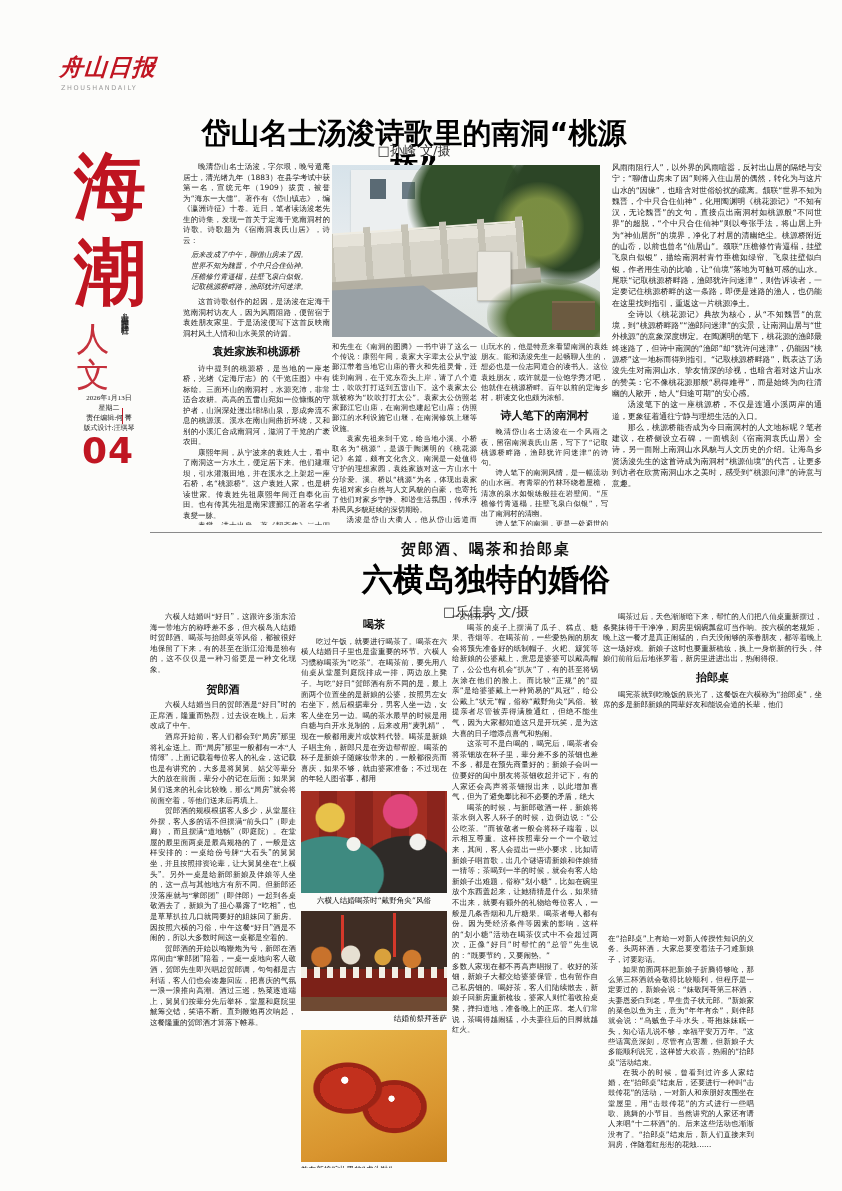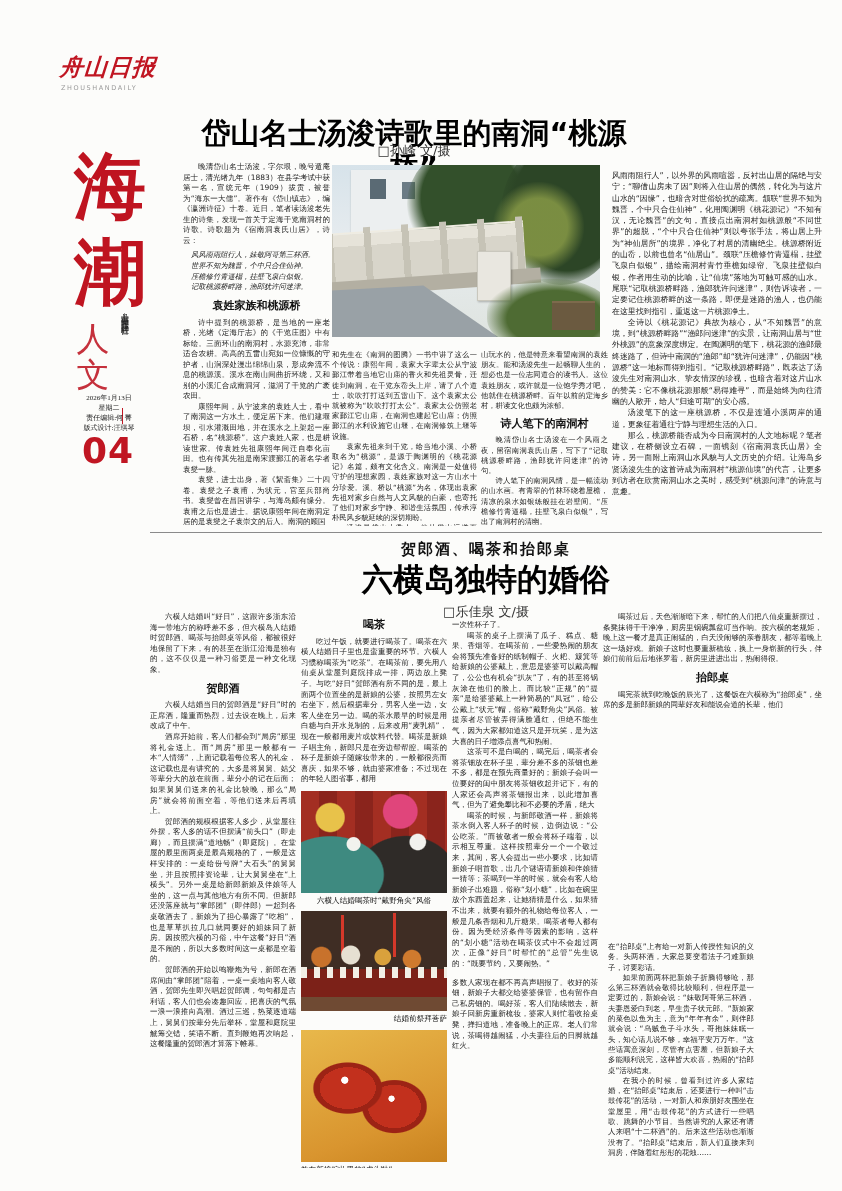--- a/index.html
+++ b/index.html
@@ -19,21 +19,21 @@
   .subc1{top:320px;} .subc2{top:356px;}
   .tagline{left:118px;top:306px;height:100px;writing-mode:vertical-rl;text-orientation:upright;
         font-size:8px;letter-spacing:1.5px;color:#222;}
   .tagline-rule{left:122px;top:408px;width:1px;height:16px;background:#c01622;}
   .dateblock{left:56px;top:393px;width:106px;text-align:center;font-size:7px;line-height:10px;color:#222;font-family:Liberation Serif, serif;}
   .pageno{left:82px;top:430px;font-size:36px;font-weight:800;color:#c01622;letter-spacing:1px;}
 
   
   .col{position:absolute;overflow:hidden;text-align:justify;}
   .col p.para{margin:0;text-indent:2em;}
-  .col p.para.noindent{text-indent:0;margin-top:8px;}
+  .col p.para.noindent{text-indent:0;}
   .subhead{margin:8px 0 6px;text-align:center;font-size:11px;font-weight:bold;color:#111;}
   .poem{font-family:"DejaVu Serif","Liberation Serif",serif;font-style:italic;font-size:7.3px;
         line-height:10.8px;margin:4px 0 4px 8px;color:#222;text-align:left;}
   figure.pwrap{margin:6px 0 5px;}
   .cap{font-size:7.6px;line-height:9.5px;margin-top:3px;color:#111;text-align:center;}
   .cap-right{text-align:right;} .cap-left{text-align:left;}
   .photo{width:100%;position:relative;overflow:hidden;}
 
   
   .t-headline{left:183px;top:97px;width:462px;text-align:center;font-size:29px;line-height:34px;
@@ -69,21 +69,21 @@
 
   
   .divider{left:150px;top:532px;width:672px;height:0;border-top:1px solid #8a8a8a;}
   .b-head{left:150px;top:540px;width:672px;text-align:center;}
   .b-kicker{font-size:15px;font-weight:bold;color:#111;letter-spacing:2px;}
   .b-headline{font-size:31px;line-height:36px;font-weight:800;color:#000;margin-top:2px;}
   .b-byline{margin-top:6px;}
 
   
   .b-col{font-size:7.5px;line-height:10.6px;}
-  .b-col1{left:150px;top:612px;width:146px;height:556px;}
+  .b-col1{left:150px;top:612px;width:146px;height:556px;font-family:Liberation Serif, serif;}
   .b-col2{left:301px;top:612px;width:146px;height:556px;}
   .b-col3{left:452px;top:612px;width:146px;height:556px;}
   .b-colr{left:603px;top:612px;width:219px;height:320px;}
   .b-colr-end{left:608px;top:934px;width:146px;height:224px;font-size:7.4px;line-height:10.3px;}
 
   
   .tea-drinking-photo{height:102px;background:
       radial-gradient(circle at 20% 26%,#e8c24a 0 10%,rgba(0,0,0,0) 11%),
       radial-gradient(circle at 68% 20%,#e0457b 0 13%,rgba(0,0,0,0) 14%),
       radial-gradient(circle at 36% 52%,#f2f2ee 0 6%,rgba(0,0,0,0) 7%),
@@ -151,25 +151,26 @@
       <div class="pb pb-deck"></div>
       <div class="pb pb-stele"></div>
       <div class="pb pb-road"></div>
       <div class="pb pb-bush"></div>
       <div class="pb pb-planter"></div>
     </div>
 
     <div class="col t-col1">
         <p class="para">晚清岱山名士汤浚，字尔垠，晚号遁庵居士，清光绪九年（1883）在县学考试中获第一名，宣统元年（1909）拔贡，被誉为“海东一大儒”。著作有《岱山镇志》，编《瀛洲诗征》十卷。近日，笔者读汤浚老先生的诗集，发现一首关于定海干览南洞村的诗歌。诗歌题为《宿南洞袁氏山居》，诗云：</p>
         <div class="poem">
-          <div>风风雨雨阻行人，妹敬阿哥第三杯酒。</div>
+          <div>后来改成了中午，聊借山房未了因。</div>
           <div>世界不知为魏晋，个中只合住仙神。</div>
           <div>压檐修竹青逼榻，挂壁飞泉白似银。</div>
           <div>记取桃源桥畔路，渔郎犹许问迷津。</div>
         </div>
+        <p class="para">这首诗歌创作的起因，是汤浚在定海干览南洞村访友人，因为风雨阻路，便留宿于袁姓朋友家里。于是汤浚便写下这首反映南洞村风土人情和山水美景的诗篇。</p>
         <h3 class="subhead">袁姓家族和桃源桥</h3>
         <p class="para">诗中提到的桃源桥，是当地的一座老桥，光绪《定海厅志》的《干览庄图》中有标绘。三面环山的南洞村，水源充沛，非常适合农耕。高高的五雷山宛如一位慷慨的守护者，山涧深处漫出绵绵山泉，形成奔流不息的桃源溪。溪水在南山间曲折环绕，又和别的小溪汇合成南洞河，滋润了干览的广袤农田。</p>
         <p class="para">康熙年间，从宁波来的袁姓人士，看中了南洞这一方水土，便定居下来。他们建堰坝，引水灌溉田地，并在溪水之上架起一座石桥，名“桃源桥”。这户袁姓人家，也是耕读世家。传袁姓先祖康熙年间迁自奉化亩田。也有传其先祖是南宋渡鄞江的著名学者袁燮一脉。</p>
         <p class="para">袁燮，进士出身，著《絜斋集》二十四卷。袁燮之子袁甫，为状元，官至兵部尚书。袁燮曾在昌国讲学，与海岛颇有缘分。袁甫之后也是进士。据说康熙年间在南洞定居的是袁燮之子袁崇文的后人。南洞的顾国</p>
       </div>
     <div class="col t-col2">
         <p class="para noindent">和先生在《南洞的图腾》一书中讲了这么一个传说：康熙年间，袁家大字辈太公从宁波鄞江带着当地它山庙的香火和先祖灵骨，迁徙到南洞，在干览东岙头上岸，请了八个道士，吹吹打打送到五雷山下。这个袁家太公就被称为“吹吹打打太公”。袁家太公仿照老家鄞江它山庙，在南洞也建起它山庙；仿照鄞江的水利设施它山堰，在南洞修筑上堰等设施。</p>
         <p class="para">袁家先祖来到干览，给当地小溪、小桥取名为“桃源”，是源于陶渊明的《桃花源记》名篇，颇有文化含义。南洞是一处值得守护的理想家园，袁姓家族对这一方山水十分珍爱。溪、桥以“桃源”为名，体现出袁家先祖对家乡自然与人文风貌的自豪，也寄托了他们对家乡宁静、和谐生活氛围，传承淳朴民风乡貌延续的深切期盼。</p>
         <p class="para">汤浚是岱山大衢人，他从岱山远道而来，走进这相对偏远的南洞山岙，并不是单纯来游</p>
       </div>

